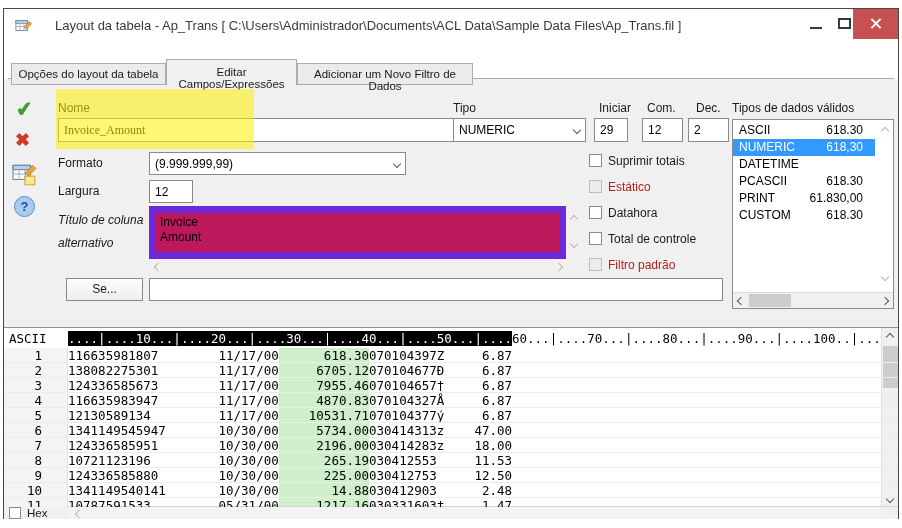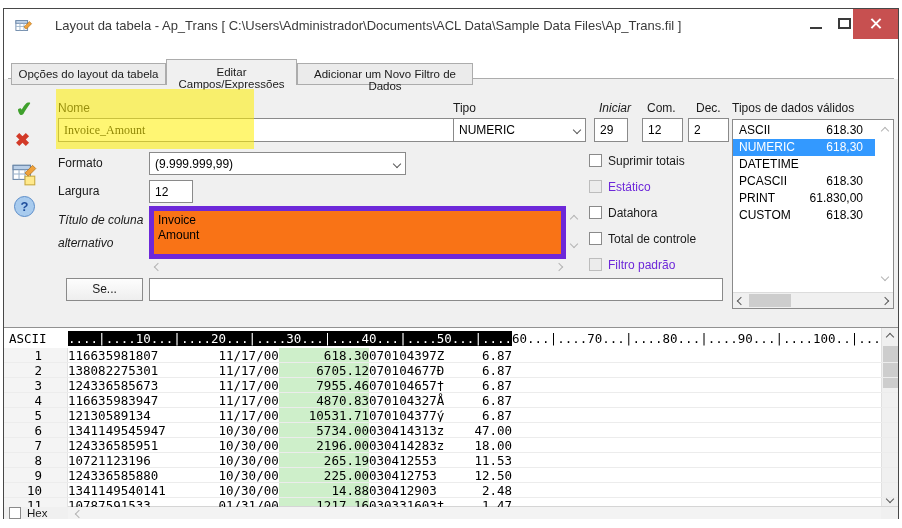--- a/index.html
+++ b/index.html
@@ -49,29 +49,29 @@
   .chev { display:inline-block; width:6px; height:6px;
           border-right:1.6px solid #5a5a5a; border-bottom:1.6px solid #5a5a5a; }
   .chev.light { border-color:#b4b4b4; }
   .chev.up{ transform:rotate(-135deg);} .chev.down{ transform:rotate(45deg);}
   .chev.left{ transform:rotate(135deg);} .chev.right{ transform:rotate(-45deg);}
 
   .yellow-note { position:absolute; left:52px; top:80px; width:198px; height:60px;
                  background:rgba(255,238,0,0.55); z-index:5; pointer-events:none; }
 
   .ta { position:absolute; left:145px; top:197px; width:417px; height:53px;
-        background:#f97316; border:5px solid #6d28d9; font-size:12px; line-height:15px;
+        background:#be185d; border:7px solid #6d28d9; font-size:12px; line-height:15px;
         padding:2px 4px; color:#000; }
   .ta-sc { position:absolute; z-index:2; }
 
   .checkrow { position:absolute; left:585px; height:16px; }
   .cb { position:absolute; left:0; top:1px; width:13px; height:13px; background:#fff; border:1px solid #8a8a8a; }
   .cb.dis { background:#ececec; border-color:#bdbdbd; }
   .checkrow .lab { position:absolute; left:19px; top:1px; font-size:12px; color:#1a1a1a; white-space:nowrap; }
-  .checkrow .lab.dis { color:#6d28d9; }
+  .checkrow .lab.dis { color:#b91c1c; }
 
   .sebtn { position:absolute; left:62px; top:269px; width:77px; height:23px;
            background:linear-gradient(#fdfdfd,#eeeeee); border:1px solid #8a8a8a;
            font-size:12px; color:#1a1a1a; text-align:center; line-height:21px; }
 
   
   .listbox { position:absolute; left:728px; top:110px; width:162px; height:190px;
              background:#fff; border:1px solid #8a8a8a; }
   .lb-items { position:absolute; left:0; top:2px; right:18px; }
   .lb-item { height:17px; font-size:12px; color:#000; padding:1px 12px 0 6px; display:flex; white-space:nowrap; }
@@ -165,21 +165,21 @@
 
   <div class="lbl" style="left:54px; top:92px;">Nome</div>
   <div class="tbox" style="left:54px; top:109px; width:398px; height:24px;font-family:Liberation Serif, serif;">Invoice_Amount</div>
 
   <div class="lbl" style="left:449px; top:92px;">Tipo</div>
   <div class="combo" style="left:449px; top:109px; width:133px; height:24px;">
     <span>NUMERIC</span>
     <span class="drop chev down"></span>
   </div>
 
-  <div class="lbl" style="left:595px; top:92px;font-style:italic;">Iniciar</div>
+  <div class="lbl" style="left:595px; top:92px;">Iniciar</div>
   <div class="tbox" style="left:590px; top:109px; width:34px; height:24px;">29</div>
   <div class="lbl" style="left:643px; top:92px;">Com.</div>
   <div class="tbox" style="left:638px; top:109px; width:41px; height:24px;">12</div>
   <div class="lbl" style="left:692px; top:92px;">Dec.</div>
   <div class="tbox" style="left:684px; top:109px; width:41px; height:24px;">2</div>
 
   <div class="lbl" style="left:728px; top:92px;">Tipos de dados válidos</div>
   <div class="listbox">
     <div class="lb-items">
       <div class="lb-item">
@@ -302,21 +302,21 @@
           <div class="num">9</div>
           <div class="txt">124336585880        10/30/00      225.00030412753     12.50</div>
         </div>
       <div class="grow">
           <div class="num">10</div>
           <div class="txt">1341149540141       10/30/00       14.88030412903      2.48</div>
         </div>
       <div class="clip11">
         <div class="grow">
             <div class="num">11</div>
-            <div class="txt">10787591533         01/31/00     1217.16030331603†     1.47</div>
+            <div class="txt">10787591533         05/31/00     1217.16030331603†     1.47</div>
           </div>
       </div>
     </div>
 
     <div class="vscroll">
       <span class="up chev up"></span>
       <div class="thumb"></div>
       <span class="dn chev down"></span>
     </div>
 

